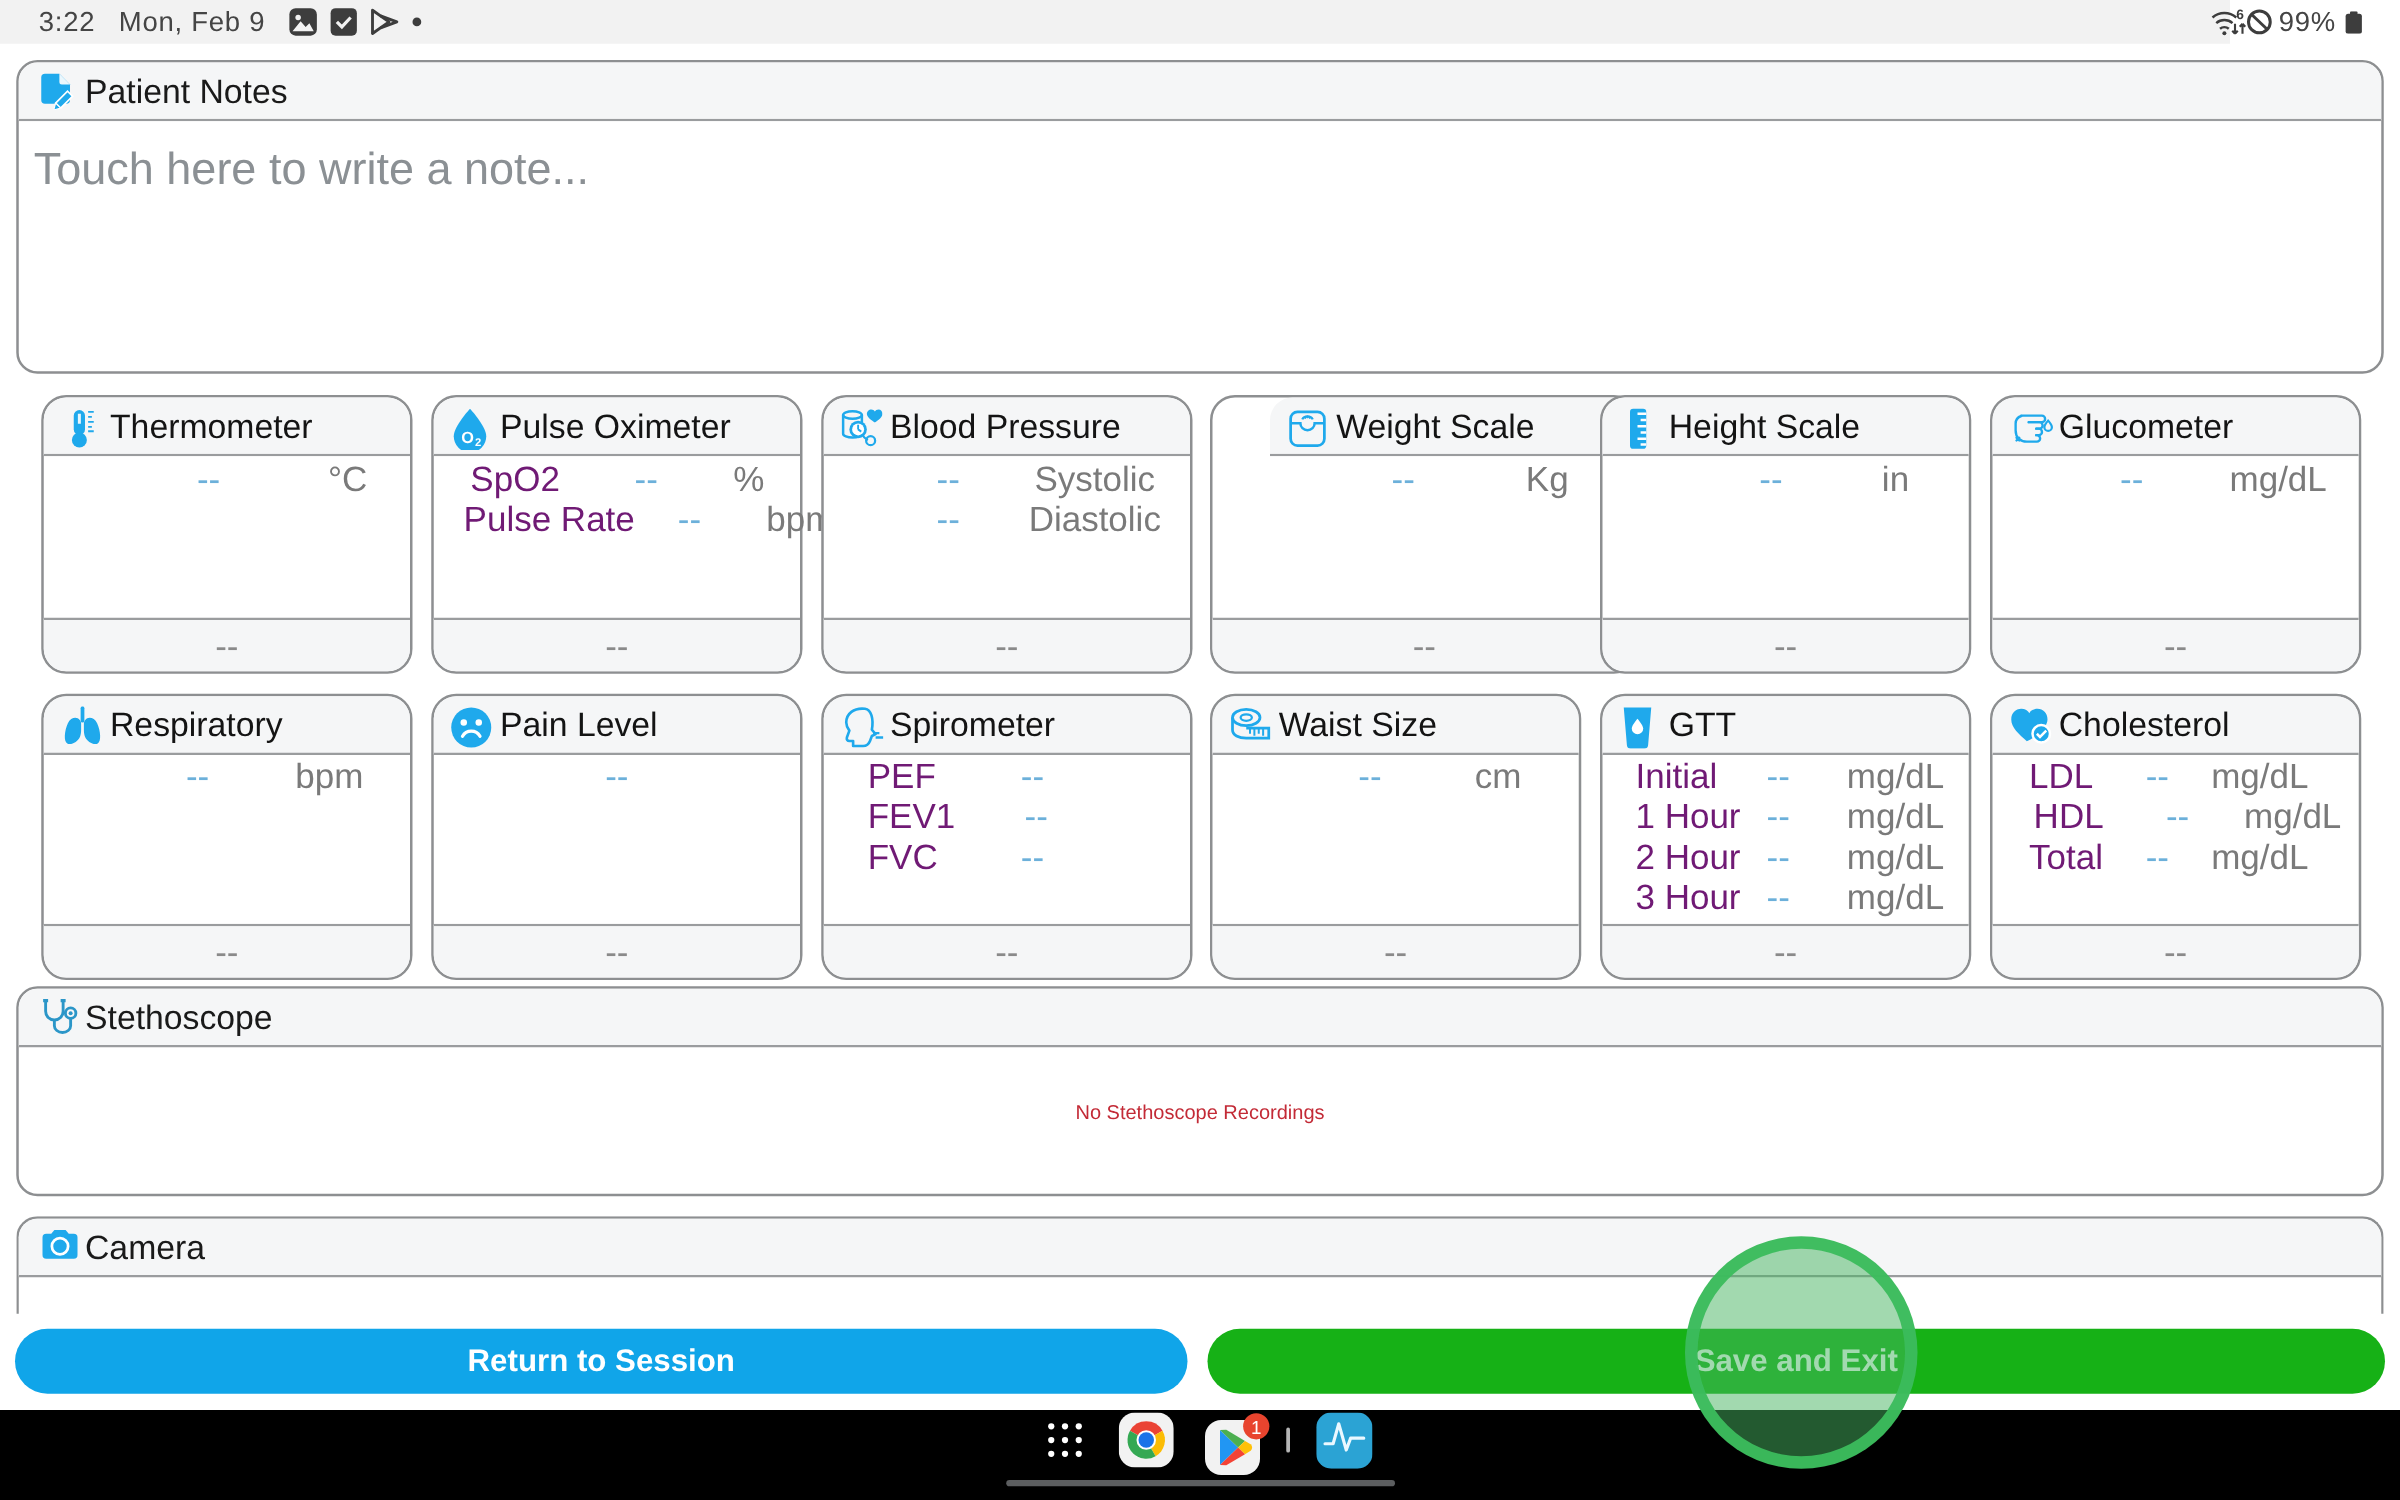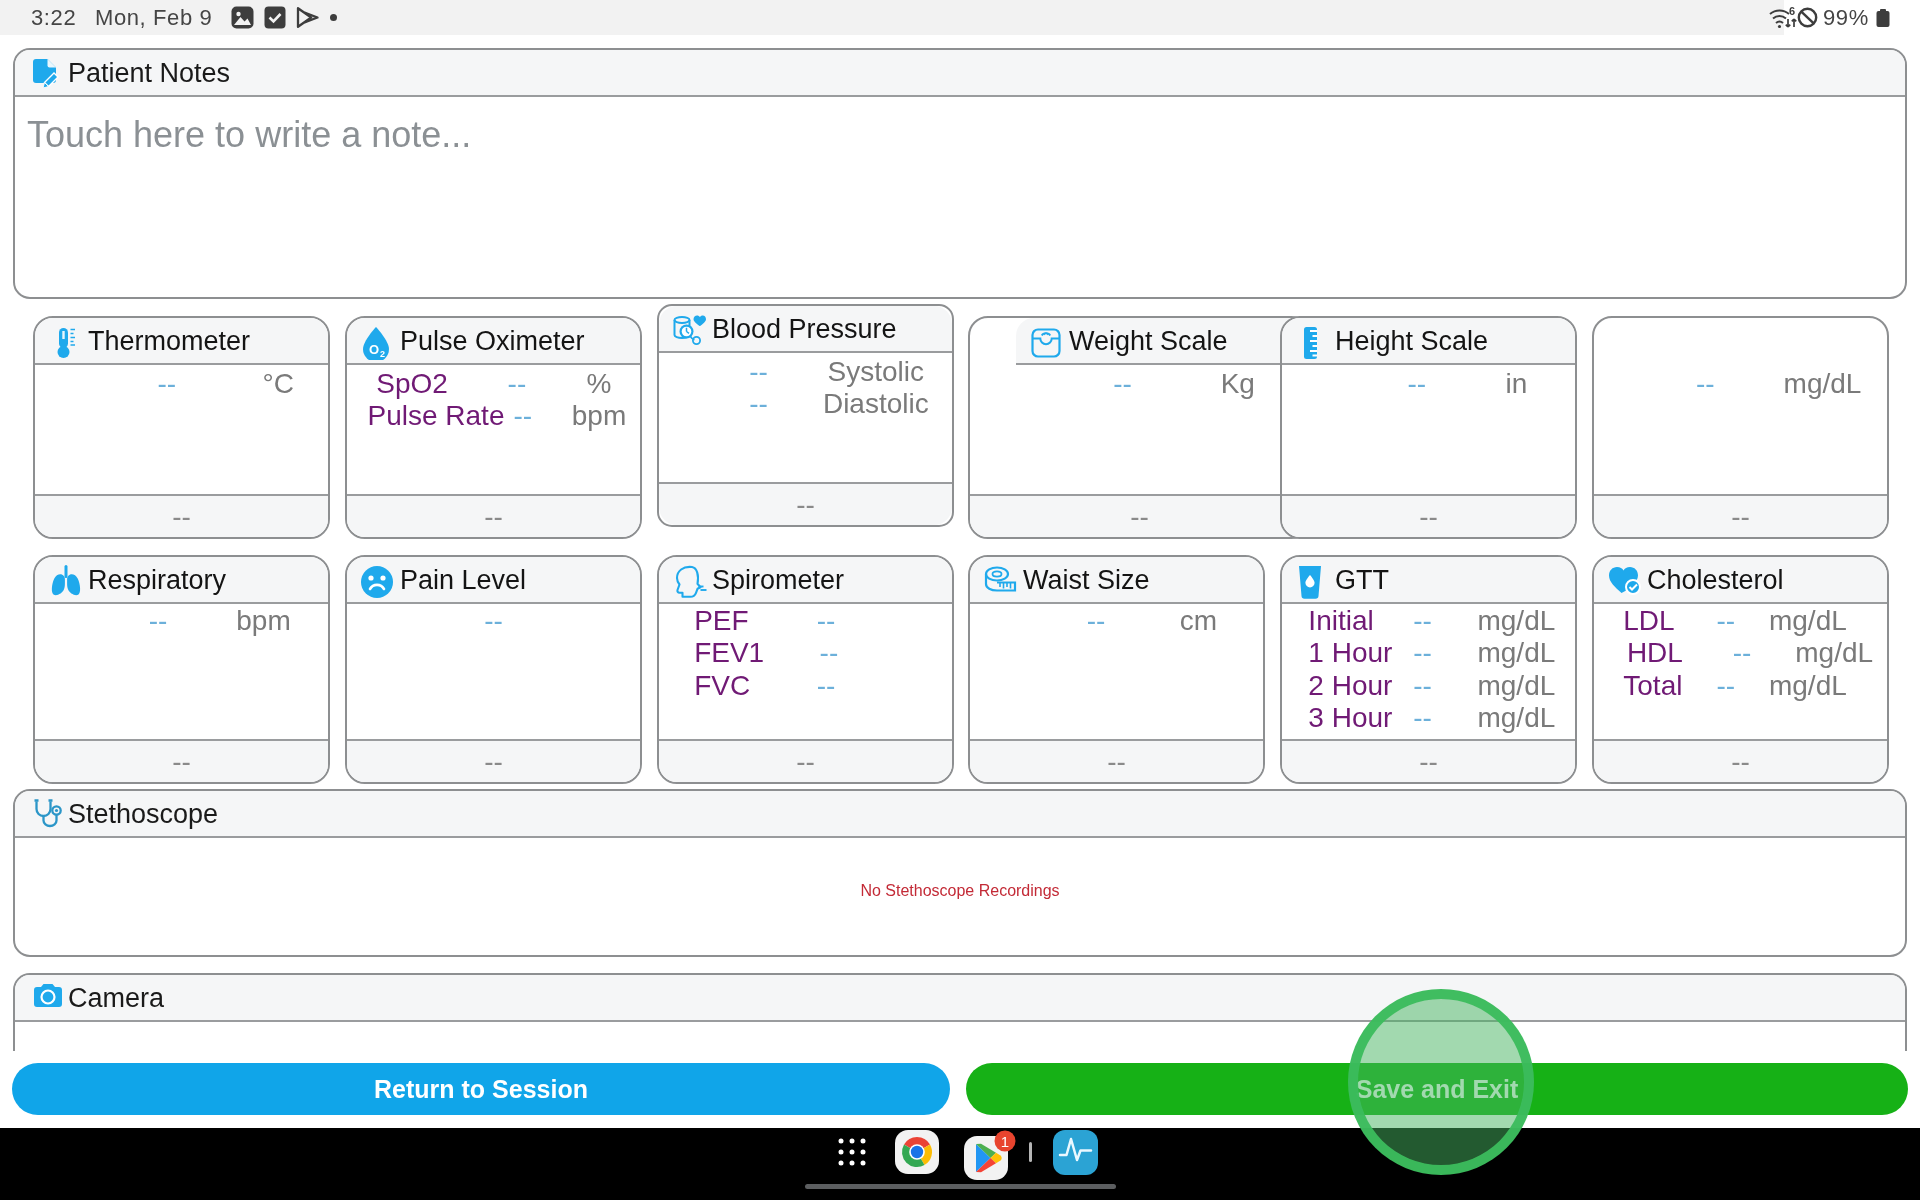--- a/index.html
+++ b/index.html
@@ -112,28 +112,28 @@
         <text x="9" y="28" font-size="13" font-weight="bold" fill="#fff" font-family="Liberation Sans">O</text>
         <text x="20" y="31" font-size="9" font-weight="bold" fill="#fff" font-family="Liberation Sans">2</text>
       </svg>
       <span class="ttl">Pulse Oximeter</span>
     </div>
     <div class="r" style="top:50px;">
       <span class="l" style="left:10%;">SpO2</span>
       <span class="v" style="left:58%;">--</span>
       <span class="u" style="left:86%;">%</span>
     </div>
-    <div class="r" style="top:82px;">
+    <div class="r" style="top:82px;padding-left:48px;">
       <span class="l" style="left:7%;">Pulse Rate</span>
       <span class="v" style="left:60%;">--</span>
       <span class="u" style="left:86%;">bpm</span>
     </div>
     <div class="ft">--</div>
   </div>
-<div class="card" style="left:657px;top:304px;height:219px;border-radius:15px;">
+<div class="card" style="left:657px;top:316px;height:219px;">
     <div class="hd">
       <svg width="34" height="32" viewBox="0 0 34 32">
         <ellipse cx="10" cy="6" rx="7.5" ry="3" fill="none" stroke="#1fa9ec" stroke-width="2"></ellipse>
         <path d="M2.5 6 V21 a7.5 3 0 0 0 15 0 V6" fill="none" stroke="#1fa9ec" stroke-width="2"></path>
         <circle cx="14.5" cy="17.5" r="7" fill="#1fa9ec"></circle>
         <circle cx="14.5" cy="17.5" r="4.8" fill="#fff"></circle>
         <path d="M14.5 17.5 V13.8 M14.5 17.5 L17 19.3" stroke="#1fa9ec" stroke-width="1.5" fill="none"></path>
         <path d="M21.5 5.2 c0 -2.1 1.7 -3.7 3.5 -3.7 c1.3 0 2.4 .7 2.9 1.6 c.5 -.9 1.6 -1.6 2.9 -1.6 c1.8 0 3.2 1.6 3.2 3.7 c0 3.1 -6.1 6.8 -6.1 6.8 s-6.4 -3.7 -6.4 -6.8 Z" fill="#1fa9ec"></path>
         <path d="M18 22 c1.5 2.5 3 3.5 4.5 3.8" fill="none" stroke="#1fa9ec" stroke-width="1.6"></path>
         <circle cx="24.5" cy="26.5" r="3.6" fill="none" stroke="#1fa9ec" stroke-width="1.8"></circle>
@@ -181,20 +181,33 @@
       </svg>
       <span class="ttl">Height Scale</span>
     </div>
     <div class="r" style="top:50px;">
       <span class="v" style="left:46%;">--</span>
       <span class="u" style="left:80%;">in</span>
     </div>
     <div class="ft">--</div>
   </div>
 <div class="card" style="left:1592px;top:316px;height:219px;">
+    <div class="hd">
+      <svg width="38" height="32" viewBox="0 0 38 32">
+        <g fill="none" stroke="#1fa9ec" stroke-width="1.9" stroke-linecap="round" stroke-linejoin="round">
+          <path d="M10 6.5 h16.5 a2.6 2.6 0 0 1 0 5.2 H16"></path>
+          <path d="M16 11.7 h8.5 a2.6 2.6 0 0 1 0 5.2 h-2.5"></path>
+          <path d="M22 16.9 h2 a2.6 2.6 0 0 1 0 5.2 h-2"></path>
+          <path d="M22 22.1 h0.5 a2.6 2.6 0 0 1 0 5.2 H14.5 c-5.5 0 -9 -3.5 -9 -9 V13 a6.5 6.5 0 0 1 4.5 -6.2"></path>
+          <path d="M6.2 24.2 l2.2 2.2 M8.4 24.2 l-2.2 2.2"></path>
+        </g>
+        <path d="M31.5 10.5 c0 0 3 3.4 3 5.2 a3 3 0 0 1 -6 0 c0 -1.8 3 -5.2 3 -5.2 Z" fill="none" stroke="#1fa9ec" stroke-width="1.8"></path>
+      </svg>
+      <span class="ttl">Glucometer</span>
+    </div>
     <div class="r" style="top:50px;">
       <span class="v" style="left:38%;">--</span>
       <span class="u" style="left:78%;">mg/dL</span>
     </div>
     <div class="ft">--</div>
   </div>
 <div class="card" style="left:33px;top:555px;height:225px;">
     <div class="hd">
       <svg width="36" height="32" viewBox="0 0 36 32">
         <path d="M18 1.5 v10" stroke="#1fa9ec" stroke-width="3" stroke-linecap="round"></path>

